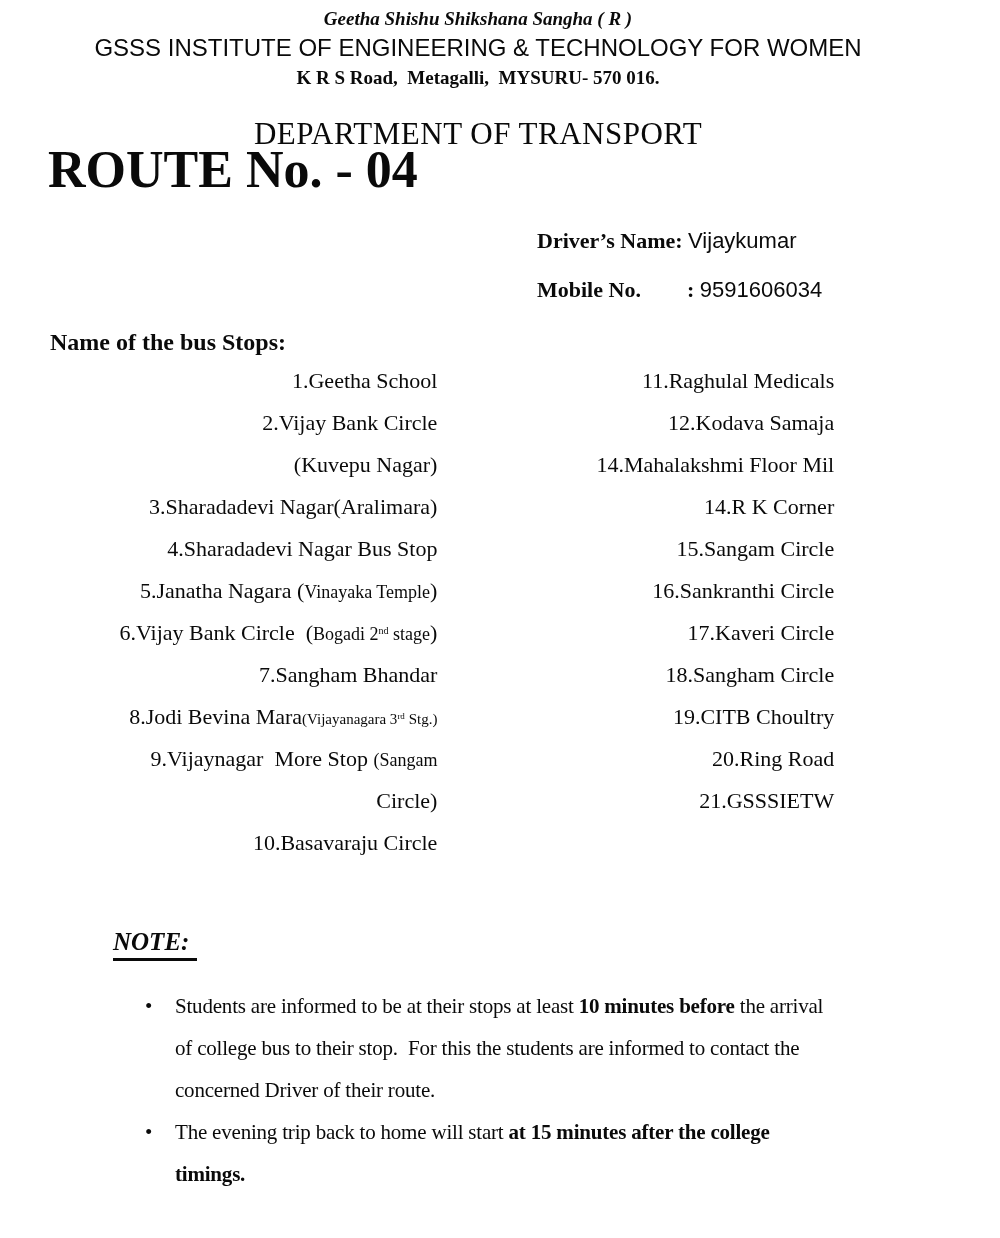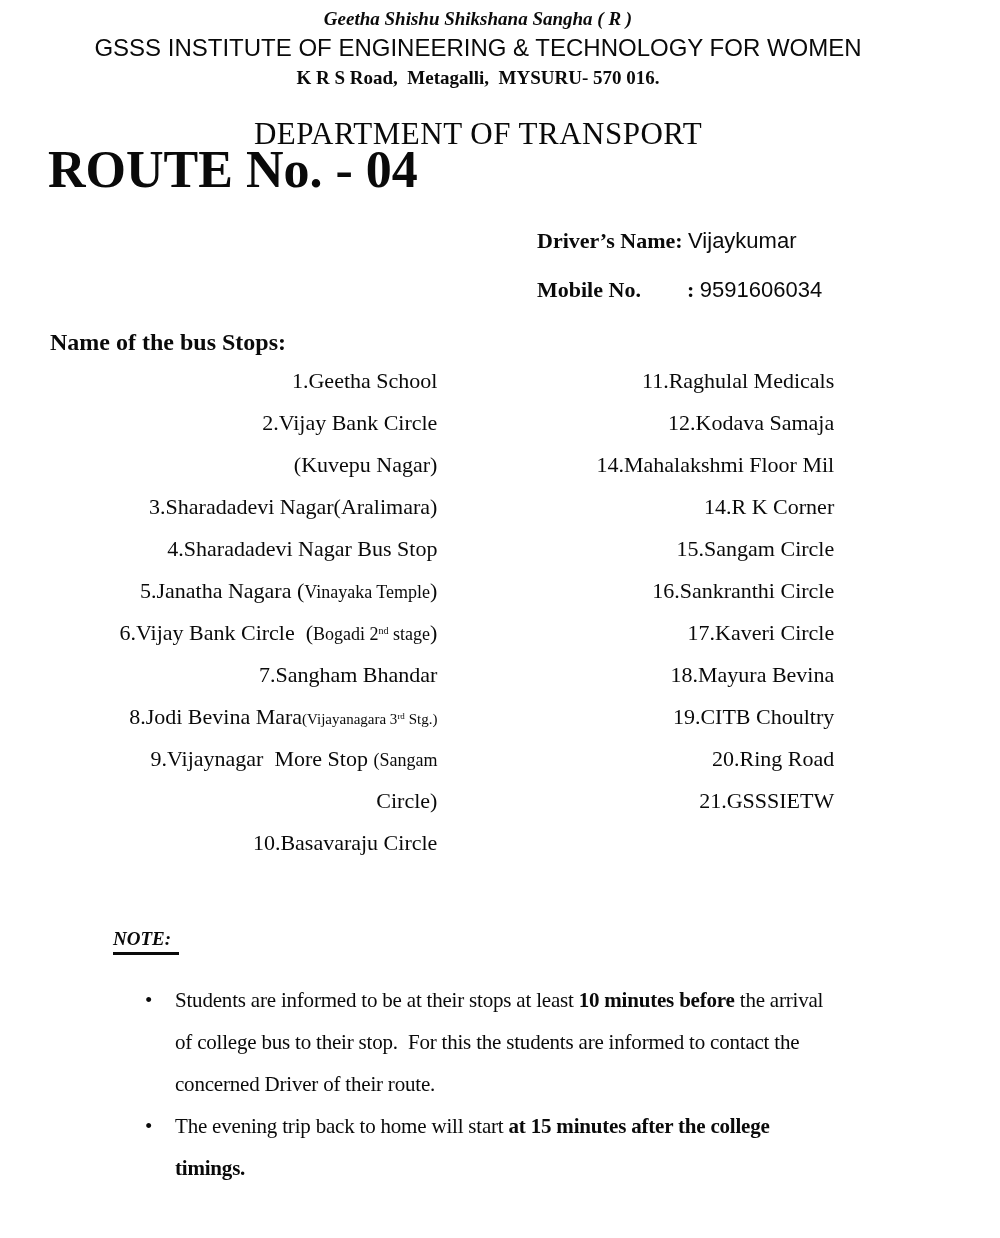--- a/index.html
+++ b/index.html
@@ -32,21 +32,21 @@
   .stop-num { display:inline-block; width:36px; }
   .s  { font-size:18px; }
   .xs { font-size:15px; }
   .sup { font-size:12px; position:relative; top:-8px; }
   .s.sup  { font-size:10px; top:-6px; }
   .xs.sup { font-size:9px;  top:-5px; }
   .b { font-weight:bold; }
   
   .note { position:absolute; left:113px; top:928px; }
   .note-heading {
-    display:inline-block; font-size:19px; font-weight:bold; font-style:italic;
+    display:inline-block; font-size:25px; font-weight:bold; font-style:italic;
     border-bottom:3px solid #0a0a0a; padding:0 8px 2px 0;
   }
   .note-bullets { margin-top:24px; font-size:21px; }
   .bullet { display:flex; }
   .bullet-marker { margin-left:32px; width:30px; line-height:42px; }
   .bullet-text { line-height:42px; }
   .note-line { height:42px; white-space:pre; letter-spacing:-0.2px; }
 </style>
 </head>
 <body>
@@ -119,21 +119,21 @@
       <div class="stop-item">
         <div class="stop-line"><span class="stop-num">15.</span><span>Sangam Circle</span></div>
       </div>
       <div class="stop-item">
         <div class="stop-line"><span class="stop-num">16.</span><span>Sankranthi Circle</span></div>
       </div>
       <div class="stop-item">
         <div class="stop-line"><span class="stop-num">17.</span><span>Kaveri Circle</span></div>
       </div>
       <div class="stop-item">
-        <div class="stop-line"><span class="stop-num">18.</span><span>Mayura Bevina</span></div>
+        <div class="stop-line"><span class="stop-num">18.</span><span>Sangham Circle</span></div>
       </div>
       <div class="stop-item">
         <div class="stop-line"><span class="stop-num">19.</span><span>CITB Choultry</span></div>
       </div>
       <div class="stop-item">
         <div class="stop-line"><span class="stop-num">20.</span><span>Ring Road</span></div>
       </div>
       <div class="stop-item">
         <div class="stop-line"><span class="stop-num">21.</span><span>GSSSIETW</span></div>
       </div>

